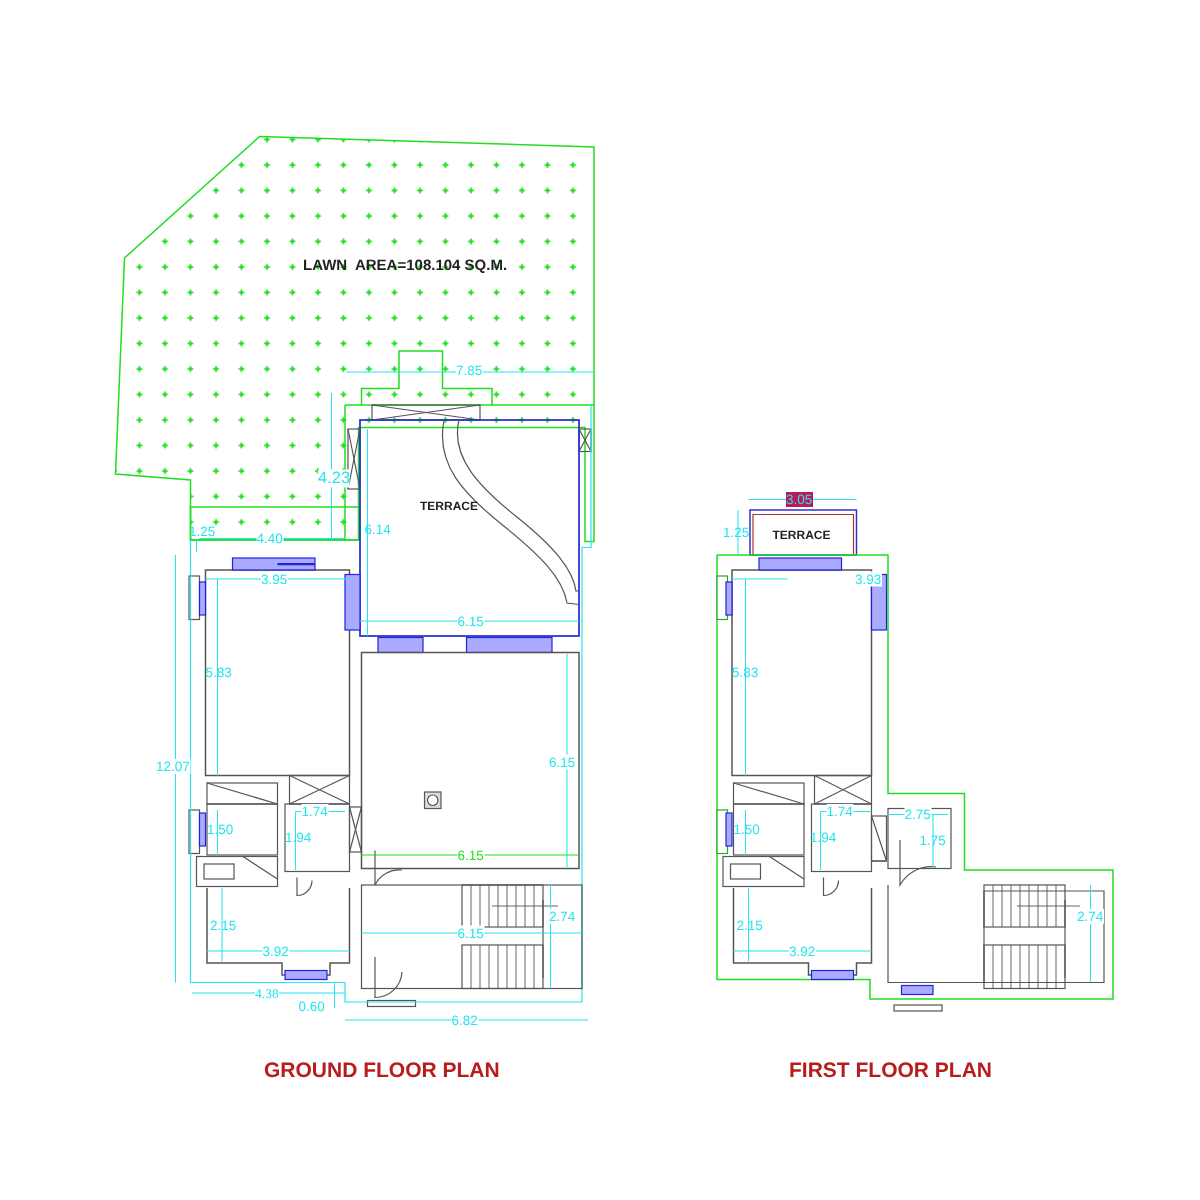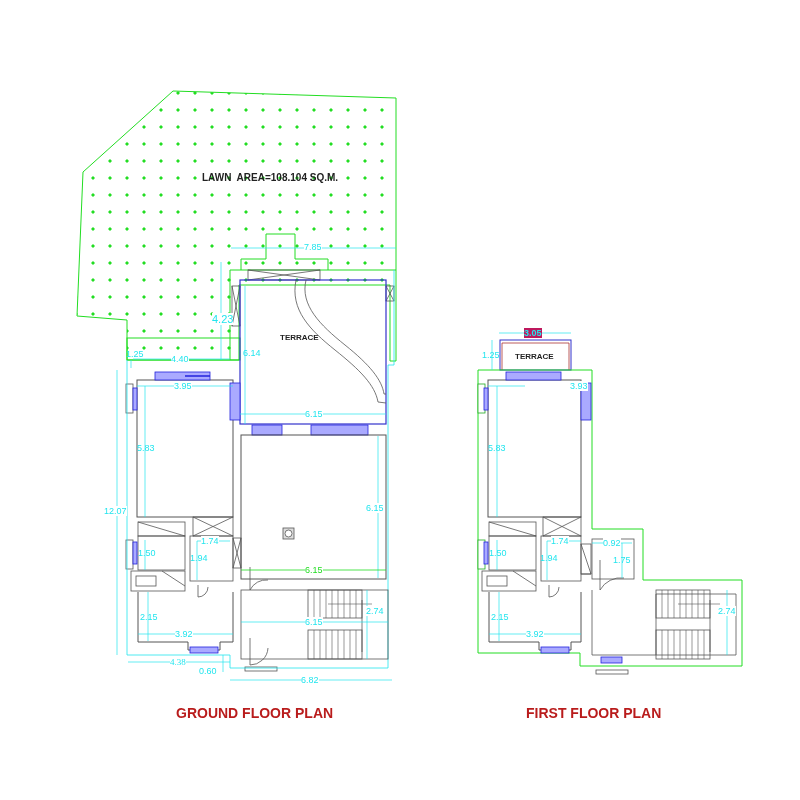--- a/index.html
+++ b/index.html
@@ -243,27 +243,27 @@
 <div style="position:absolute;left:201px;top:536px;font-size:9px;color:#22e5ee;background:#fff;">1.74</div>
 <div style="position:absolute;left:190px;top:553px;font-size:9px;color:#22e5ee;">1.94</div>
 <div style="position:absolute;left:140px;top:612px;font-size:9px;color:#22e5ee;">2.15</div>
 <div style="position:absolute;left:175px;top:629px;font-size:9px;color:#22e5ee;background:#fff;">3.92</div>
 <div style="position:absolute;left:366px;top:606px;font-size:9px;color:#22e5ee;background:#fff;">2.74</div>
 <div style="position:absolute;left:305px;top:617px;font-size:9px;color:#22e5ee;background:#fff;">6.15</div>
 <div style="position:absolute;left:170px;top:657px;font-size:9px;color:#22e5ee;background:#fff;font-family:Liberation Serif, serif;">4.38</div>
 <div style="position:absolute;left:199px;top:666px;font-size:9px;color:#22e5ee;">0.60</div>
 <div style="position:absolute;left:301px;top:675px;font-size:9px;color:#22e5ee;background:#fff;">6.82</div>
 
-<div style="position:absolute;left:524px;top:328px;font-size:9px;color:#22e5ee;background:#be185d;font-weight:bold;">3.05</div>
+<div style="position:absolute;left:524px;top:328px;font-size:9px;color:#22e5ee;background:#be185d;">3.05</div>
 <div style="position:absolute;left:482px;top:350px;font-size:9px;color:#22e5ee;">1.25</div>
 <div style="position:absolute;left:525px;top:381px;font-size:9px;color:#22e5ee;background:#fff;padding-left:45px;">3.93</div>
 <div style="position:absolute;left:488px;top:443px;font-size:9px;color:#22e5ee;">5.83</div>
 <div style="position:absolute;left:489px;top:548px;font-size:9px;color:#22e5ee;">1.50</div>
 <div style="position:absolute;left:551px;top:536px;font-size:9px;color:#22e5ee;background:#fff;">1.74</div>
 <div style="position:absolute;left:540px;top:553px;font-size:9px;color:#22e5ee;">1.94</div>
-<div style="position:absolute;left:603px;top:538px;font-size:9px;color:#22e5ee;background:#fff;">0.92</div>
+<div style="position:absolute;left:603px;top:538px;font-size:9px;color:#22e5ee;background:#fff;">2.75</div>
 <div style="position:absolute;left:613px;top:555px;font-size:9px;color:#22e5ee;">1.75</div>
 <div style="position:absolute;left:491px;top:612px;font-size:9px;color:#22e5ee;">2.15</div>
 <div style="position:absolute;left:526px;top:629px;font-size:9px;color:#22e5ee;background:#fff;">3.92</div>
 <div style="position:absolute;left:718px;top:606px;font-size:9px;color:#22e5ee;background:#fff;">2.74</div>
 
 <div class="title" style="left:176px;top:705px;">GROUND FLOOR PLAN</div>
 <div class="title" style="left:526px;top:705px;">FIRST FLOOR PLAN</div>
 
 </body></html>

